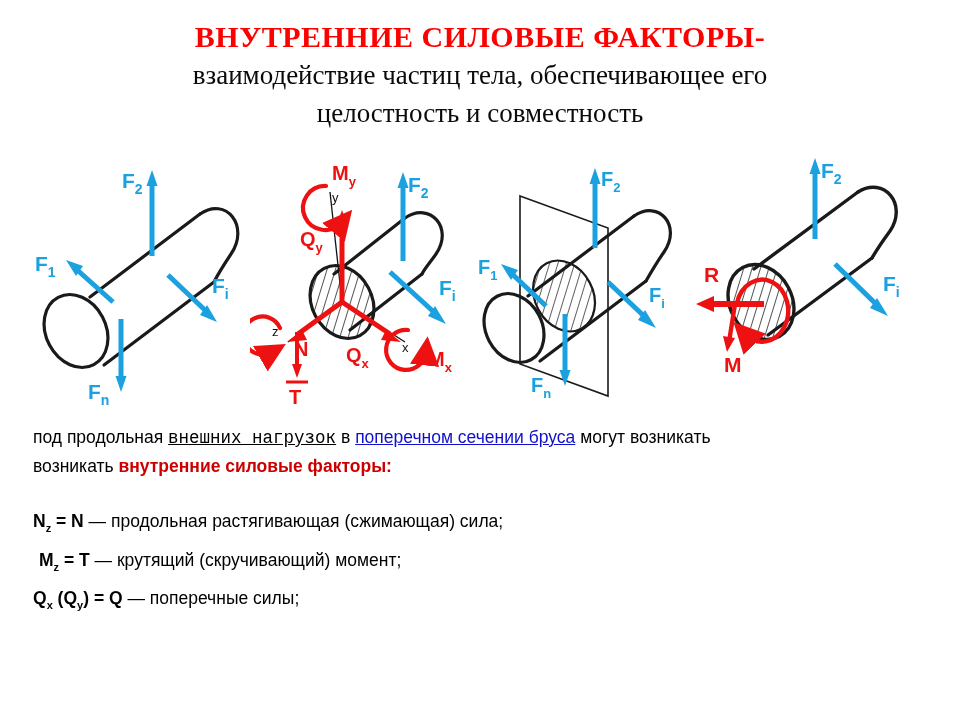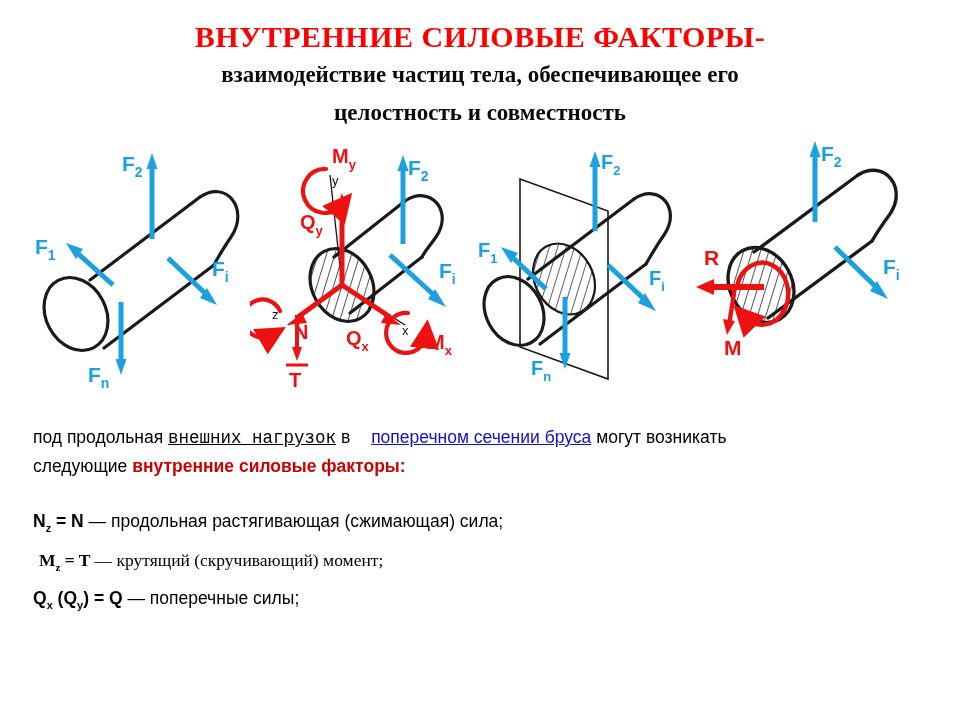--- a/index.html
+++ b/index.html
@@ -21,57 +21,57 @@
   }
   .title-main{
     color:#FF0000;
     font-weight:bold;
     font-size:30px;
     line-height:38px;
     letter-spacing:.5px;
   }
   .title-sub{
     color:#0a0a0a;
-    font-size:23px;
+    font-size:27px;
     line-height:38px;
-    font-weight:700;
+    font-weight:400;
   }
   .title-sub .l2{display:block;}
 
   
   .diagrams{
-    position:absolute;left:0;top:139px;width:960px;height:260px;text-align:right;
+    position:absolute;left:0;top:156px;width:960px;height:260px;text-align:right;
   }
   .diagrams svg{display:block;}
   .fig{position:absolute;top:0;}
   #fig1{left:18px;}
   #fig2{left:250px;}
   #fig3{left:478px;}
   #fig4{left:688px;}
 
   
   .para{
     position:absolute;left:33px;top:423px;width:890px;
     font-size:17.5px;line-height:28px;color:#000;
     font-family:"Liberation Sans", sans-serif;
   }
   .para .u-black{ text-decoration:underline; text-decoration-color:#000;font-family:Liberation Mono, monospace; }
-  .para .u-blue{ color:#1111CC; text-decoration:underline; text-decoration-color:#1111CC;margin-left:16px; }
+  .para .u-blue{ color:#1111CC; text-decoration:underline; text-decoration-color:#1111CC; }
   .para .redbold{ color:#CC0000; font-weight:bold; }
 
   
   .formulas{
     position:absolute;left:33px;top:505px;width:890px;
     font-size:17.5px;color:#000;
   }
   .frow{ line-height:32px; white-space:nowrap; }
   .frow .sym{ font-weight:bold; }
   .frow .sym sub{ font-size:11px; font-weight:bold; }
   .frow .desc{ font-weight:400;text-align:center; }
-  .indent{ padding-left:6px;font-family:Liberation Serif, serif; }
+  .indent{ padding-left:6px; }
 
   
   text{ font-family:"Liberation Sans", sans-serif; }
 </style>
 </head>
 <body>
 
 <div class="slide">
 
   <div class="title-block">
@@ -284,21 +284,21 @@
         <line x1="147" y1="108" x2="190" y2="150" stroke="#1BA0E0" stroke-width="5"></line>
         <polygon points="200,160 189,142 182,152" fill="#1BA0E0"></polygon>
       </g>
       <text x="195" y="135" fill="#1BA0E0" font-size="21" font-weight="bold">F<tspan font-size="14" dy="6">i</tspan></text>
     </svg>
 
   </div>
 
   <div class="para">
     <span>под продольная </span><span class="u-black">внешних нагрузок</span><span> в </span><span class="u-blue">поперечном сечении бруса</span><span> могут возникать</span><br>
-    <span>следующие </span><span class="redbold">внутренние силовые факторы:</span>
+    <span>возникать </span><span class="redbold">внутренние силовые факторы:</span>
   </div>
 
   <div class="formulas">
 
     <div class="frow">
       <span class="sym"><span>N</span><sub>z</sub><span> = N </span></span><span class="desc">— продольная растягивающая (сжимающая) сила;</span>
     </div>
 
     <div class="frow indent">
       <span class="sym"><span>M</span><sub>z</sub><span> = T </span></span><span class="desc">— крутящий (скручивающий) момент;</span>

